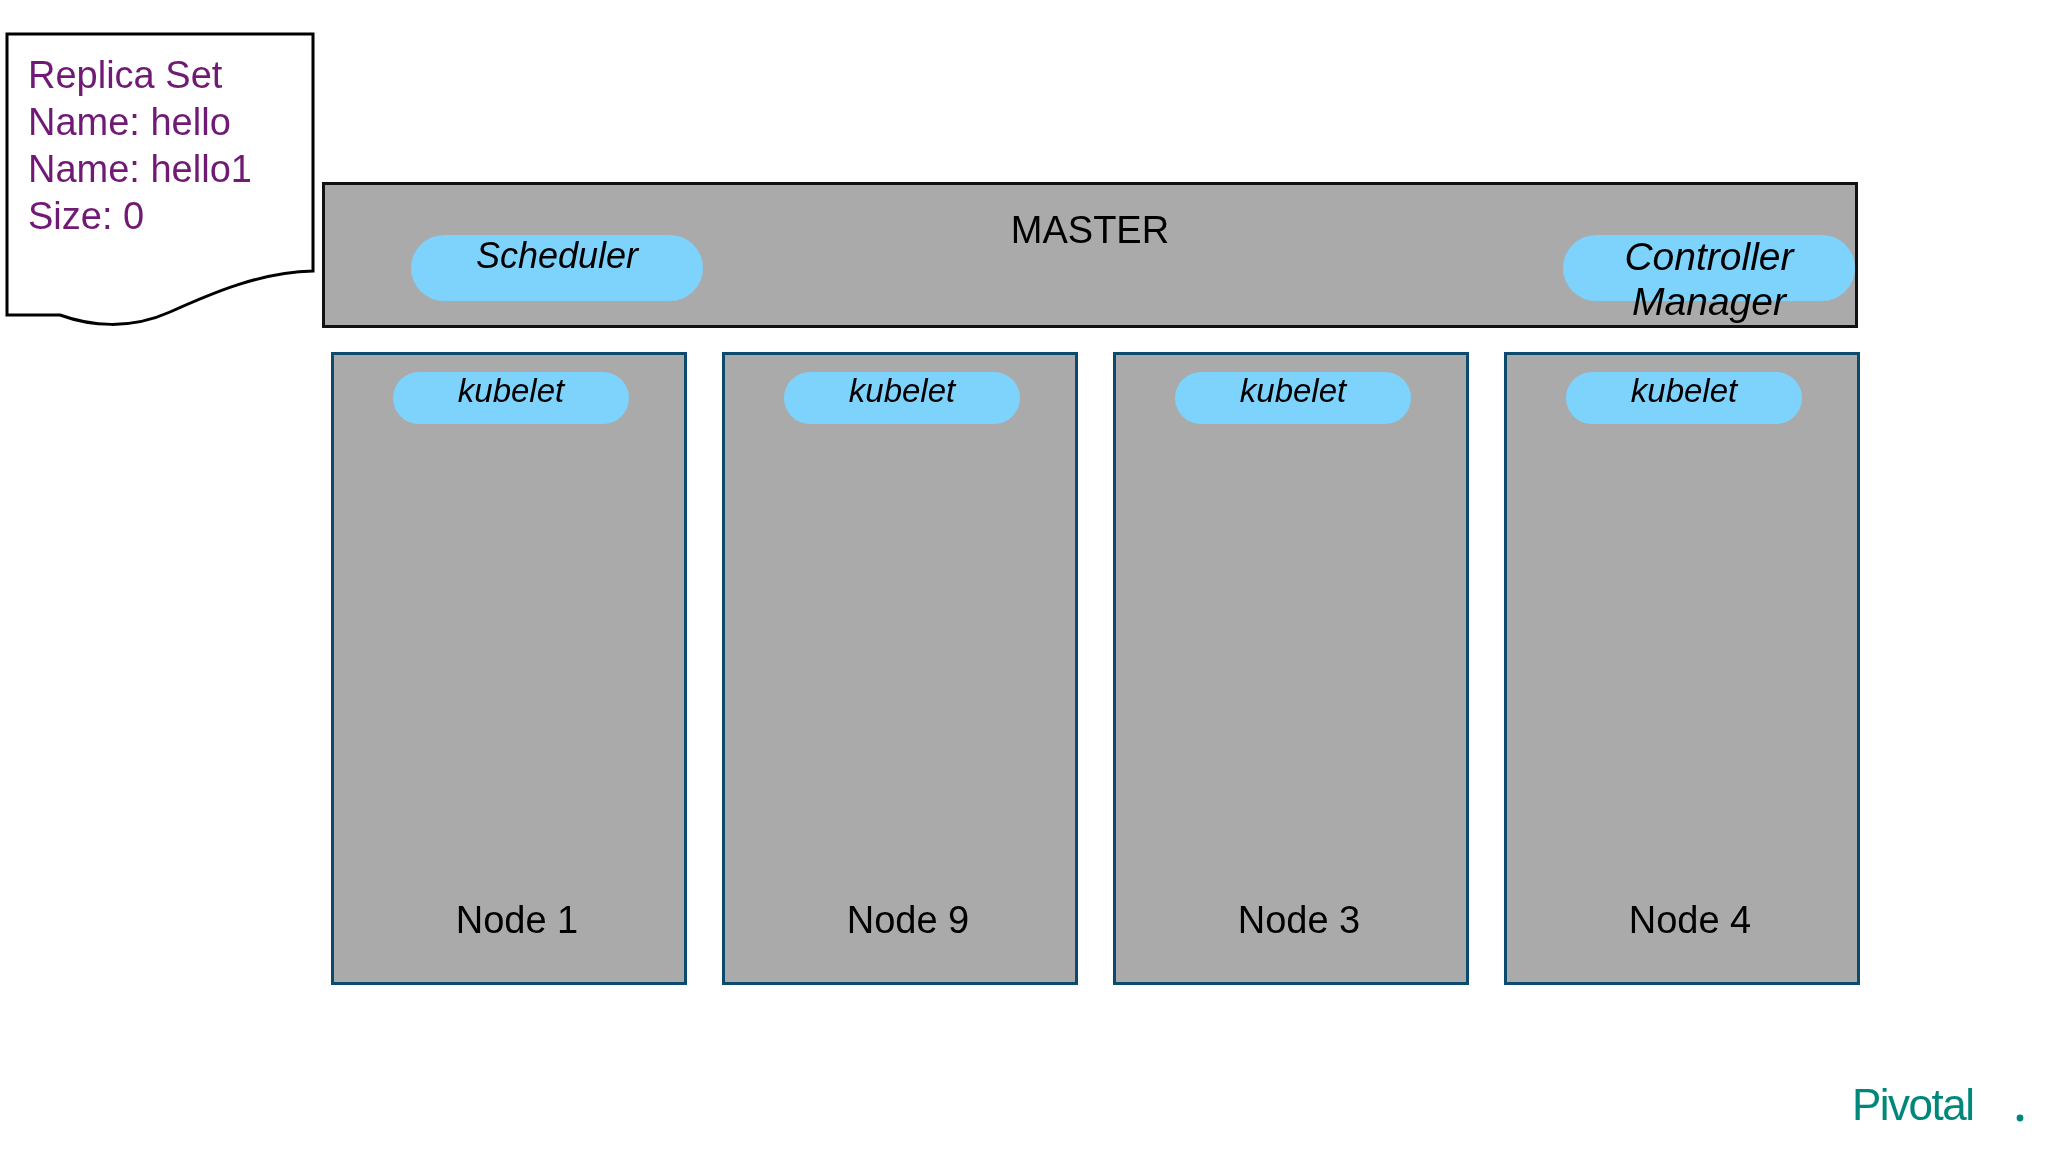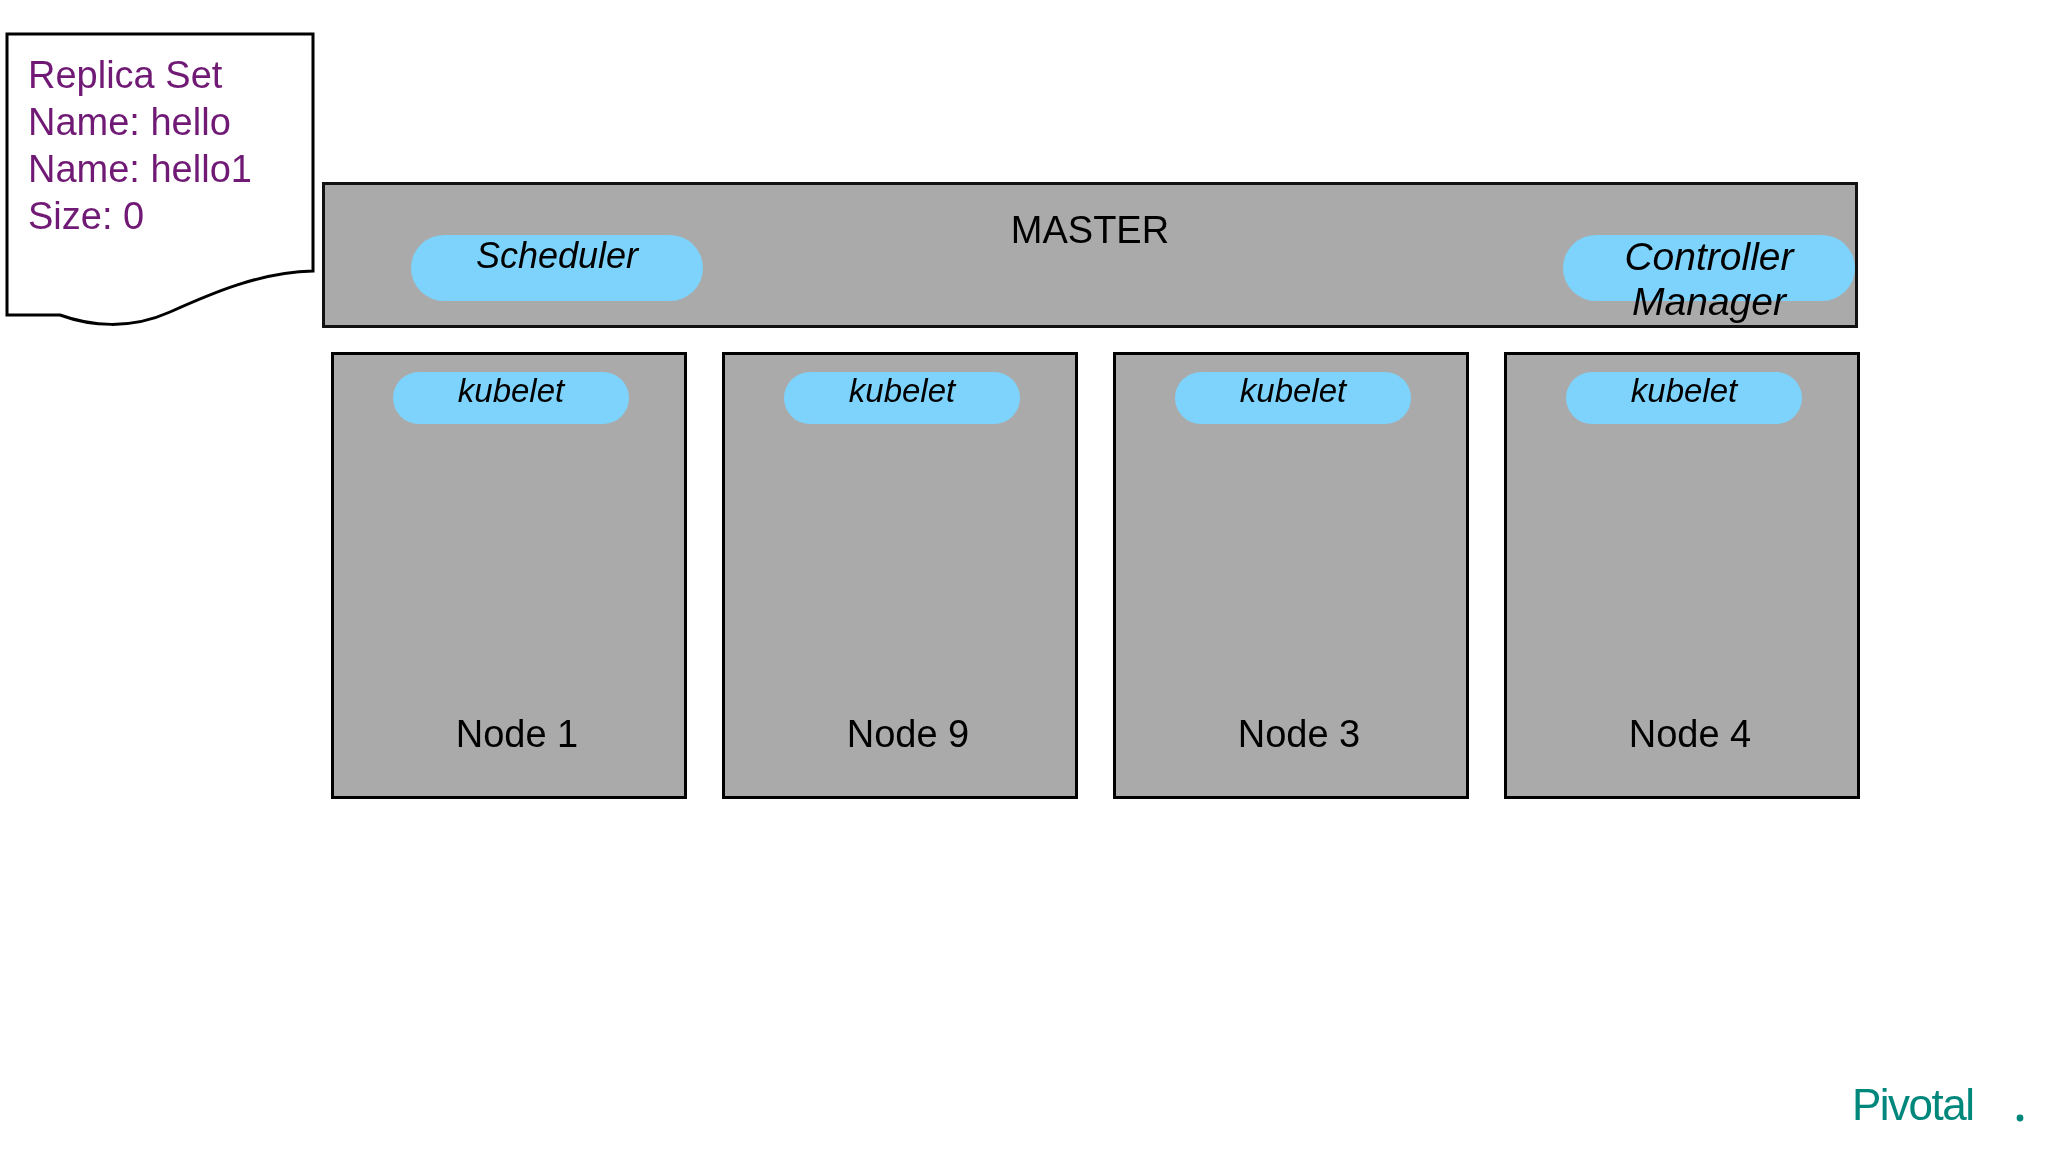--- a/index.html
+++ b/index.html
@@ -101,23 +101,23 @@
     font-size: 39px;
     padding: 0 10px;
   }
   .pill-controller .pill-line { display: block; }
 
   
   .node-box {
     position: absolute;
     top: 352px;
     width: 356px;
-    height: 447px;
+    height: 633px;
     background: #aaaaaa;
-    border: 3px solid #000000;
+    border: 3px solid #0c4a6e;
     box-sizing: border-box;
   }
   .node-1 { left: 331px; }
   .node-2 { left: 722px; }
   .node-3 { left: 1113px; }
   .node-4 { left: 1504px; }
 
   .pill-kubelet {
     left: 59px;
     top: 17px;

